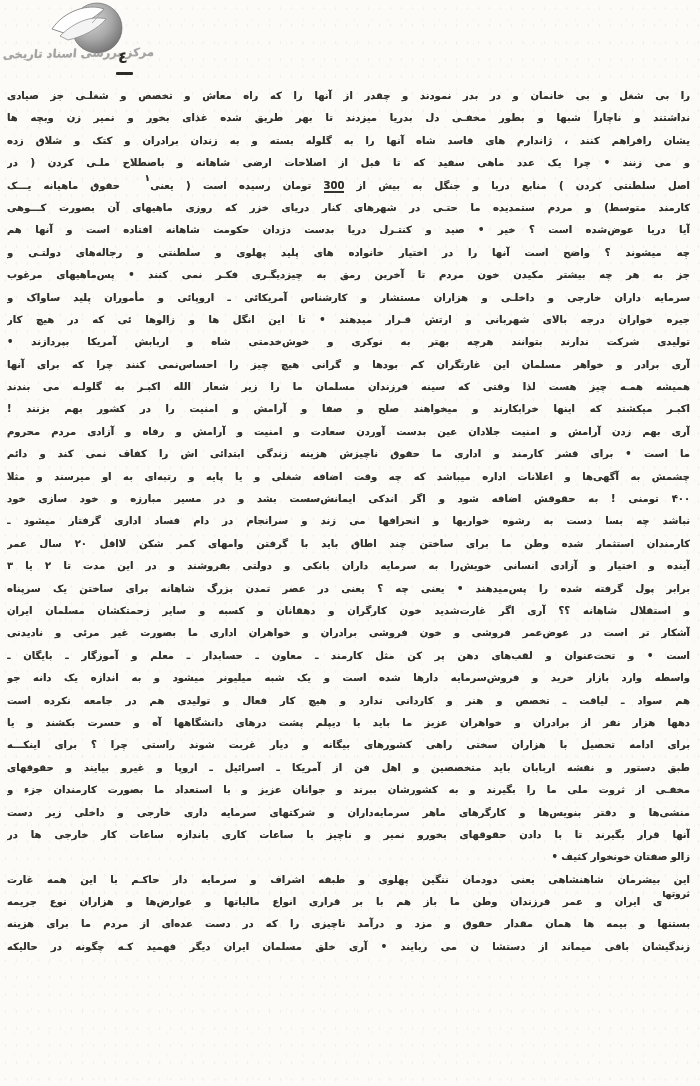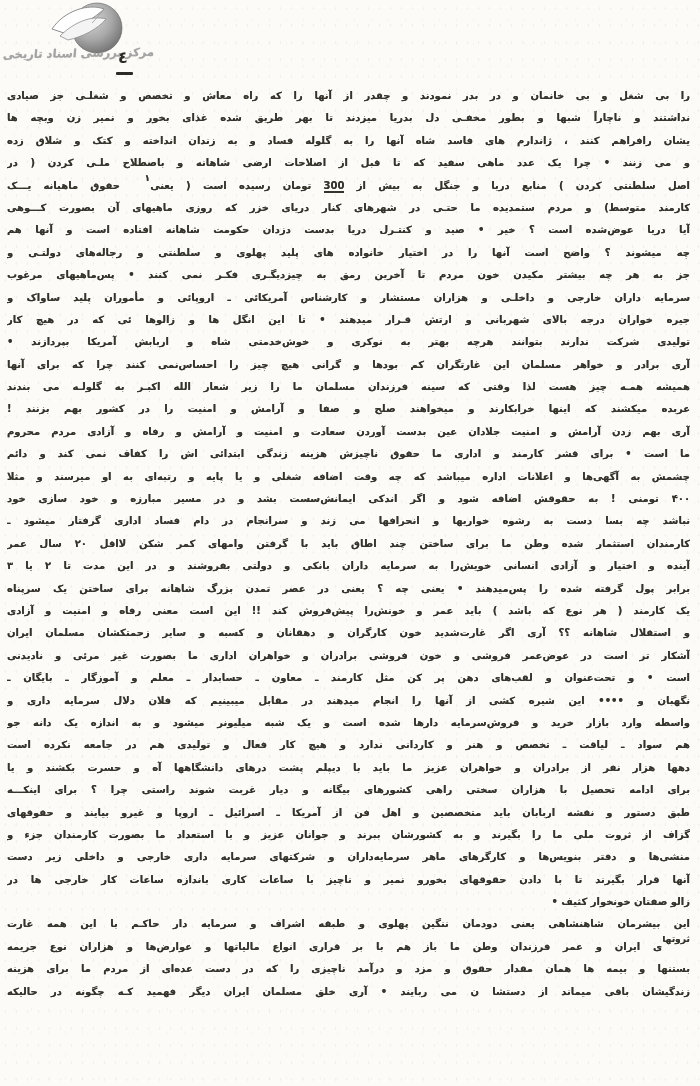--- a/index.html
+++ b/index.html
@@ -71,52 +71,50 @@
     </svg>
     <div class="watermark-caption">مرکز بررسی اسناد تاریخی</div>
   </div>
 
   <div class="page-number">٤</div>
   <div class="page-number-underline"></div>
 
   <div class="doc-body">
       <div class="line"><span>را بی شغل و بی خانمان و در بدر نمودند و چقدر از آنها را که راه معاش و تخصص و شغلـی جز صیادی</span></div>
       <div class="line"><span>نداشتند و ناچاراً شبها و بطور مخفـی دل بدریا میزدند تا بهر طریق شده غذای بخور و نمیر زن وبچه ها</span></div>
-      <div class="line"><span>یشان رافراهم کنند ، ژاندارم های فاسد شاه آنها را به گلوله فساد و به زندان انداخته و کتک و شلاق زده</span></div>
+      <div class="line"><span>یشان رافراهم کنند ، ژاندارم های فاسد شاه آنها را به گلوله بسته و به زندان برادران و کتک و شلاق زده</span></div>
       <div class="line"><span>و می زنند • چرا یک عدد ماهی سفید که تا قبل از اصلاحات ارضی شاهانه و باصطلاح ملـی کردن ( در</span></div>
       <div class="line"><span>اصل سلطنتی کردن ) منابع دریا و جنگل به بیش از </span><span class="seg-u">300</span><span> تومان رسیده است ( یعنی</span><span class="seg-sup">۱</span><span>&nbsp;&nbsp;حقوق ماهیانه یـــک</span></div>
       <div class="line"><span>کارمند متوسط) و مردم ستمدیده ما حتـی در شهرهای کنار دریای خزر که روزی ماهیهای آن بصورت کـــوهی</span></div>
       <div class="line"><span>آیا دریا عوض‌شده است ؟ خیر • صید و کنتـرل دریا بدست دزدان حکومت شاهانه افتاده است و آنها هم</span></div>
       <div class="line"><span>چه میشوند ؟ واضح است آنها را در اختیار خانواده های پلید پهلوی و سلطنتی و رجاله‌های دولتـی و</span></div>
       <div class="line"><span>جز به هر چه بیشتر مکیدن خون مردم تا آخرین رمق به چیزدیگـری فکـر نمی کنند • پس‌ماهیهای مرغوب</span></div>
       <div class="line"><span>سرمایه داران خارجی و داخلـی و هزاران مستشار و کارشناس آمریکائی ـ اروپائی و مأموران پلید ساواک و</span></div>
       <div class="line"><span>جیره خواران درجه بالای شهربانی و ارتش قـرار میدهند • تا این انگل ها و زالوها ئی که در هیچ کار</span></div>
       <div class="line"><span>تولیدی شرکت ندارند بتوانند هرچه بهتر به نوکری و خوش‌خدمتی شاه و اربابش آمریکا بپردازند •</span></div>
       <div class="line"><span>آری برادر و خواهر مسلمان این غارتگران کم بودها و گرانی هیچ چیز را احساس‌نمی کنند چرا که برای آنها</span></div>
       <div class="line"><span>همیشه همـه چیز هست لذا وقتی که سینه فرزندان مسلمان ما را زیر شعار الله اکبـر به گلولـه می بندند</span></div>
-      <div class="line"><span>عربده میکشند که اینها خرابکارند و میخواهند صلح و صفا و آرامش و امنیت را در کشور بهم بزنند !</span></div>
+      <div class="line"><span>اکبـر میکشند که اینها خرابکارند و میخواهند صلح و صفا و آرامش و امنیت را در کشور بهم بزنند !</span></div>
       <div class="line"><span>آری بهم زدن آرامش و امنیت جلادان عین بدست آوردن سعادت و امنیت و آرامش و رفاه و آزادی مردم محروم</span></div>
       <div class="line"><span>ما است • برای قشر کارمند و اداری ما حقوق ناچیزش هزینه زندگی ابتدائی اش را کفاف نمی کند و دائم</span></div>
       <div class="line"><span>چشمش به آگهی‌ها و اعلانات اداره میباشد که چه وقت اضافه شغلی و یا پایه و رتبه‌ای به او میرسند و مثلا</span></div>
       <div class="line"><span>۴۰۰ تومنی ! به حقوقش اضافه شود و اگر اندکی ایمانش‌سست بشد و در مسیر مبارزه و خود سازی خود</span></div>
       <div class="line"><span>نباشد چه بسا دست به رشوه خواریها و انحرافها می زند و سرانجام در دام فساد اداری گرفتار میشود ـ</span></div>
       <div class="line"><span>کارمندان استثمار شده وطن ما برای ساختن چند اطاق باید با گرفتن وامهای کمر شکن لااقل ۲۰ سال عمر</span></div>
       <div class="line"><span>آینده و اختیار و آزادی انسانی خویش‌را به سرمایه داران بانکی و دولتی بفروشند و در این مدت تا ۲ یا ۳</span></div>
       <div class="line"><span>برابر پول گرفته شده را پس‌میدهند • یعنی چه ؟ یعنی در عصر تمدن بزرگ شاهانه برای ساختن یک سرپناه</span></div>
-      <div class="line"><span>یک کارمند ( هر نوع که باشد ) باید عمر و خونش‌را پیش‌فروش کند !! این است معنی رفاه و امنیت و آزادی</span></div>
       <div class="line"><span>و استقلال شاهانه ؟؟ آری اگر غارت‌شدید خون کارگران و دهقانان و کسبه و سایر زحمتکشان مسلمان ایران</span></div>
       <div class="line"><span>آشکار تر است در عوض‌عمر فروشی و خون فروشی برادران و خواهران اداری ما بصورت غیر مرئی و نادیدنی</span></div>
       <div class="line"><span>است • و تحت‌عنوان و لقب‌های دهن پر کن مثل کارمند ـ معاون ـ حسابدار ـ معلم و آموزگار ـ بایگان ـ</span></div>
-      <div class="line"><span>نگهبان و •••• این شیره کشی از آنها را انجام میدهند در مقابل میبینیم که فلان دلال سرمایه داری و</span></div>
       <div class="line"><span>واسطه وارد بازار خرید و فروش‌سرمایه دارها شده است و یک شبه میلیونر میشود و به اندازه یک دانه جو</span></div>
       <div class="line"><span>هم سواد ـ لیاقت ـ تخصص و هنر و کاردانی ندارد و هیچ کار فعال و تولیدی هم در جامعه نکرده است</span></div>
       <div class="line"><span>دهها هزار نفر از برادران و خواهران عزیز ما باید با دیپلم پشت درهای دانشگاهها آه و حسرت بکشند و یا</span></div>
       <div class="line"><span>برای ادامه تحصیل با هزاران سختی راهی کشورهای بیگانه و دیار غربت شوند راستی چرا ؟ برای اینکـــه</span></div>
       <div class="line"><span>طبق دستور و نقشه اربابان باید متخصصین و اهل فن از آمریکا ـ اسرائیل ـ اروپا و غیرو بیایند و حقوقهای</span></div>
-      <div class="line"><span>گزاف از ثروت ملی ما را بگیرند و به کشورشان ببرند و جوانان عزیز و با استعداد ما بصورت کارمندان جزء و</span></div>
+      <div class="line"><span>مخفـی از ثروت ملی ما را بگیرند و به کشورشان ببرند و جوانان عزیز و با استعداد ما بصورت کارمندان جزء و</span></div>
       <div class="line"><span>منشی‌ها و دفتر بنویس‌ها و کارگرهای ماهر سرمایه‌داران و شرکتهای سرمایه داری خارجی و داخلی زیر دست</span></div>
       <div class="line"><span>آنها قرار بگیرند تا با دادن حقوقهای بخورو نمیر و ناچیز با ساعات کاری باندازه ساعات کار خارجی ها در</span></div>
       <div class="line end"><span>زالو صفتان خونخوار کثیف •</span></div>
       <div class="line"><span>این بیشرمان شاهنشاهی یعنی دودمان ننگین پهلوی و طبقه اشراف و سرمایه دار حاکـم با این همه غارت</span></div>
       <div class="line"><span class="seg-sup">ثروتها</span><span>ی ایران و عمر فرزندان وطن ما باز هم با بر قراری انواع مالیاتها و عوارض‌ها و هزاران نوع جریمه</span></div>
       <div class="line"><span>بستنها و بیمه ها همان مقدار حقوق و مزد و درآمد ناچیزی را که در دست عده‌ای از مردم ما برای هزینه</span></div>
       <div class="line"><span>زندگیشان باقی میماند از دستشا ن می ربایند • آری خلق مسلمان ایران دیگر فهمید کـه چگونه در حالیکه</span></div>
     </div>
 
 </div>

